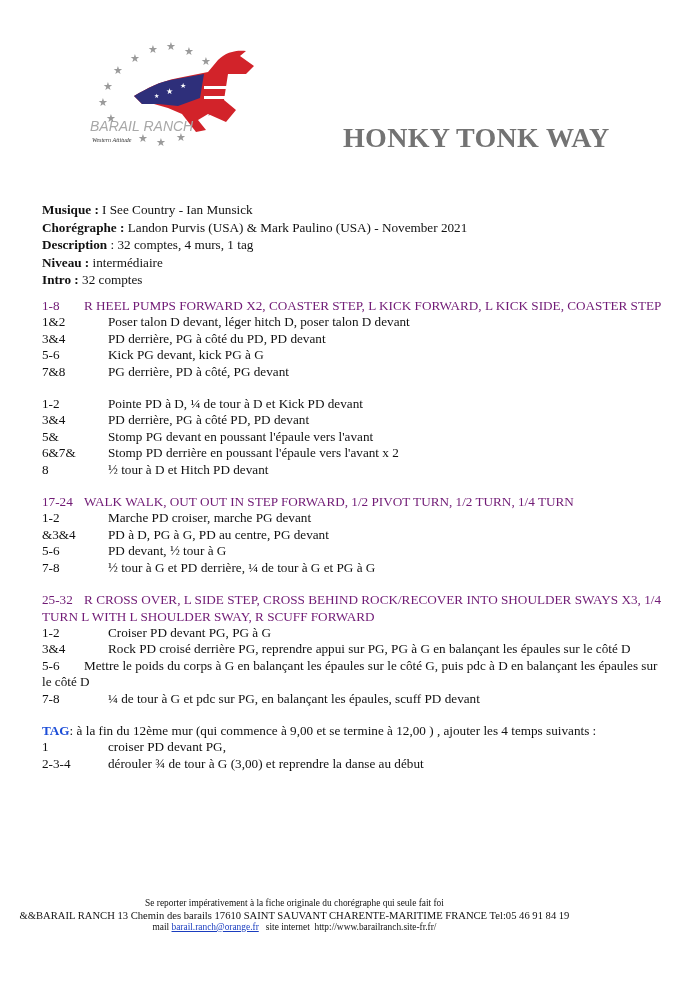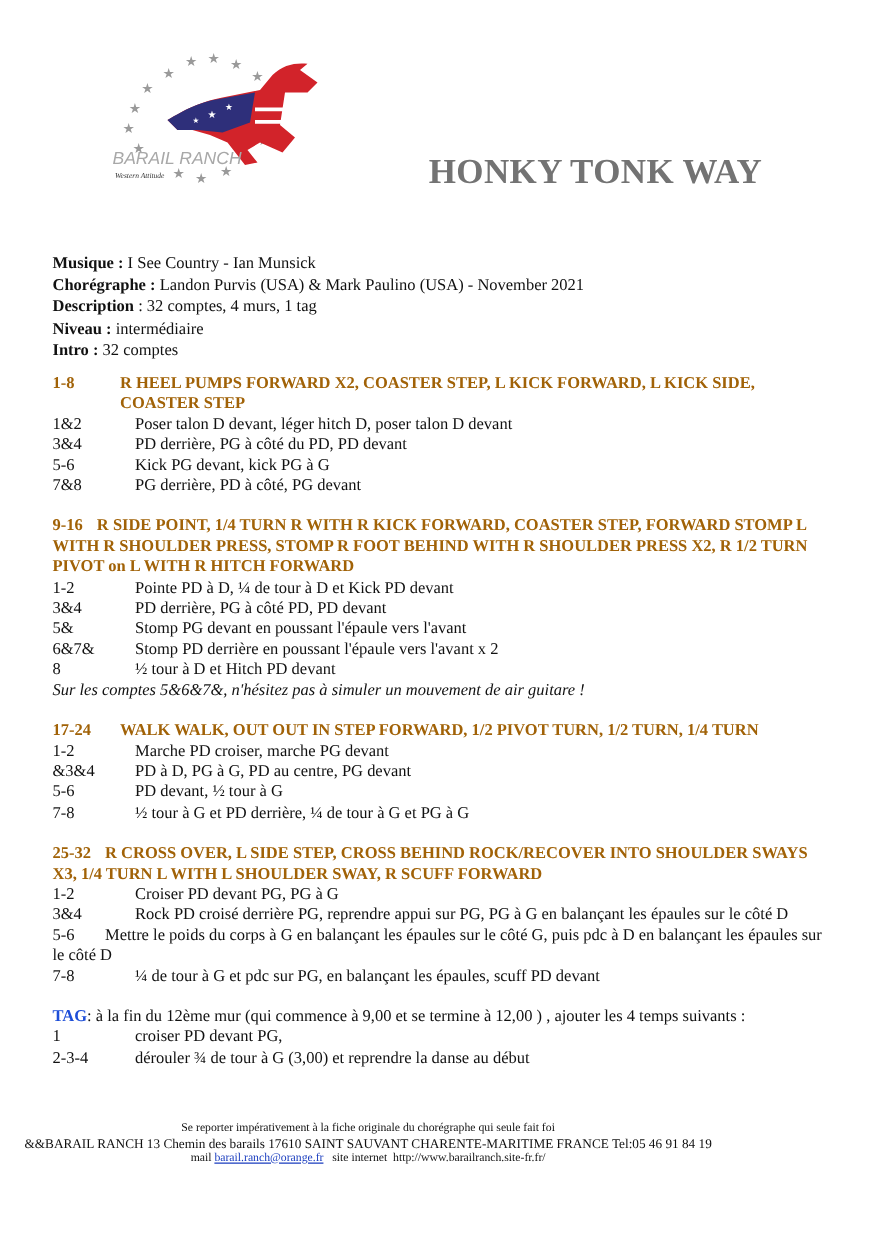--- a/index.html
+++ b/index.html
@@ -4,21 +4,21 @@
 <style>
   html, body { margin:0; padding:0; background:#ffffff; }
   body { width:699px; height:990px; position:relative; overflow:hidden;
          font-family:"Liberation Serif", "DejaVu Serif", serif; color:#111; }
   .logo { position:absolute; left:58px; top:38px; width:235px; height:112px; }
   .title { position:absolute; left:343px; top:122px; font-size:28px; font-weight:bold;
            color:#737373; letter-spacing:0.3px; }
   .meta { position:absolute; left:42px; top:201px; font-size:13.2px; line-height:17.6px; }
   .meta b { font-weight:bold; }
   .content { position:absolute; left:42px; top:298px; width:620px; font-size:13.2px; line-height:16.4px; }
-  .sec-head { color:#a16207; font-weight:bold; font-size:13.2px; line-height:16.4px; display:flex;gap:12px; }
+  .sec-head { color:#701a75; font-weight:normal; font-size:13.2px; line-height:16.4px; display:flex; }
   .sec-head .cnt { width:42px; flex:none; }
   .sec-head.wrap { display:block; }
   .sec-head.wrap .cnt { display:inline; width:auto; margin-right:8px; }
   .row { display:flex;gap:24px; }
   .row .c { width:42px; flex:none; }
   .row .t { flex:1; }
   .row.wrapfull { display:block; }
   .row.wrapfull .c { display:inline-block; width:42px; }
   .note { font-style:italic; }
   .gap { height:16px; }
@@ -92,45 +92,40 @@
         <span class="t">Kick PG devant, kick PG à G</span>
       </div>
     <div class="row">
         <span class="c">7&amp;8</span>
         <span class="t">PG derrière, PD à côté, PG devant</span>
       </div>
   </div>
   <div class="gap"></div>
 
   <div>
-    <div class="sec-head wrap">
-      <span class="cnt">9-16</span>
-      <span>R SIDE POINT, 1/4 TURN R WITH R KICK FORWARD, COASTER STEP, FORWARD STOMP L WITH R SHOULDER PRESS, STOMP R FOOT BEHIND WITH R SHOULDER PRESS X2, R 1/2 TURN PIVOT on L WITH R HITCH FORWARD</span>
-    </div>
     <div class="row">
         <span class="c">1-2</span>
         <span class="t">Pointe PD à D, ¼ de tour à D et Kick PD devant</span>
       </div>
     <div class="row">
         <span class="c">3&amp;4</span>
         <span class="t">PD derrière, PG à côté PD, PD devant</span>
       </div>
     <div class="row">
         <span class="c">5&amp;</span>
         <span class="t">Stomp PG devant en poussant l'épaule vers l'avant</span>
       </div>
     <div class="row">
         <span class="c">6&amp;7&amp;</span>
         <span class="t">Stomp PD derrière en poussant l'épaule vers l'avant x 2</span>
       </div>
     <div class="row">
         <span class="c">8</span>
         <span class="t">½ tour à D et Hitch PD devant</span>
       </div>
-    <div class="note">Sur les comptes 5&amp;6&amp;7&amp;, n'hésitez pas à simuler un mouvement de air guitare !</div>
   </div>
   <div class="gap"></div>
 
   <div>
     <div class="sec-head">
       <span class="cnt">17-24</span>
       <span>WALK WALK, OUT OUT IN STEP FORWARD, 1/2 PIVOT TURN, 1/2 TURN, 1/4 TURN</span>
     </div>
     <div class="row">
         <span class="c">1-2</span>

